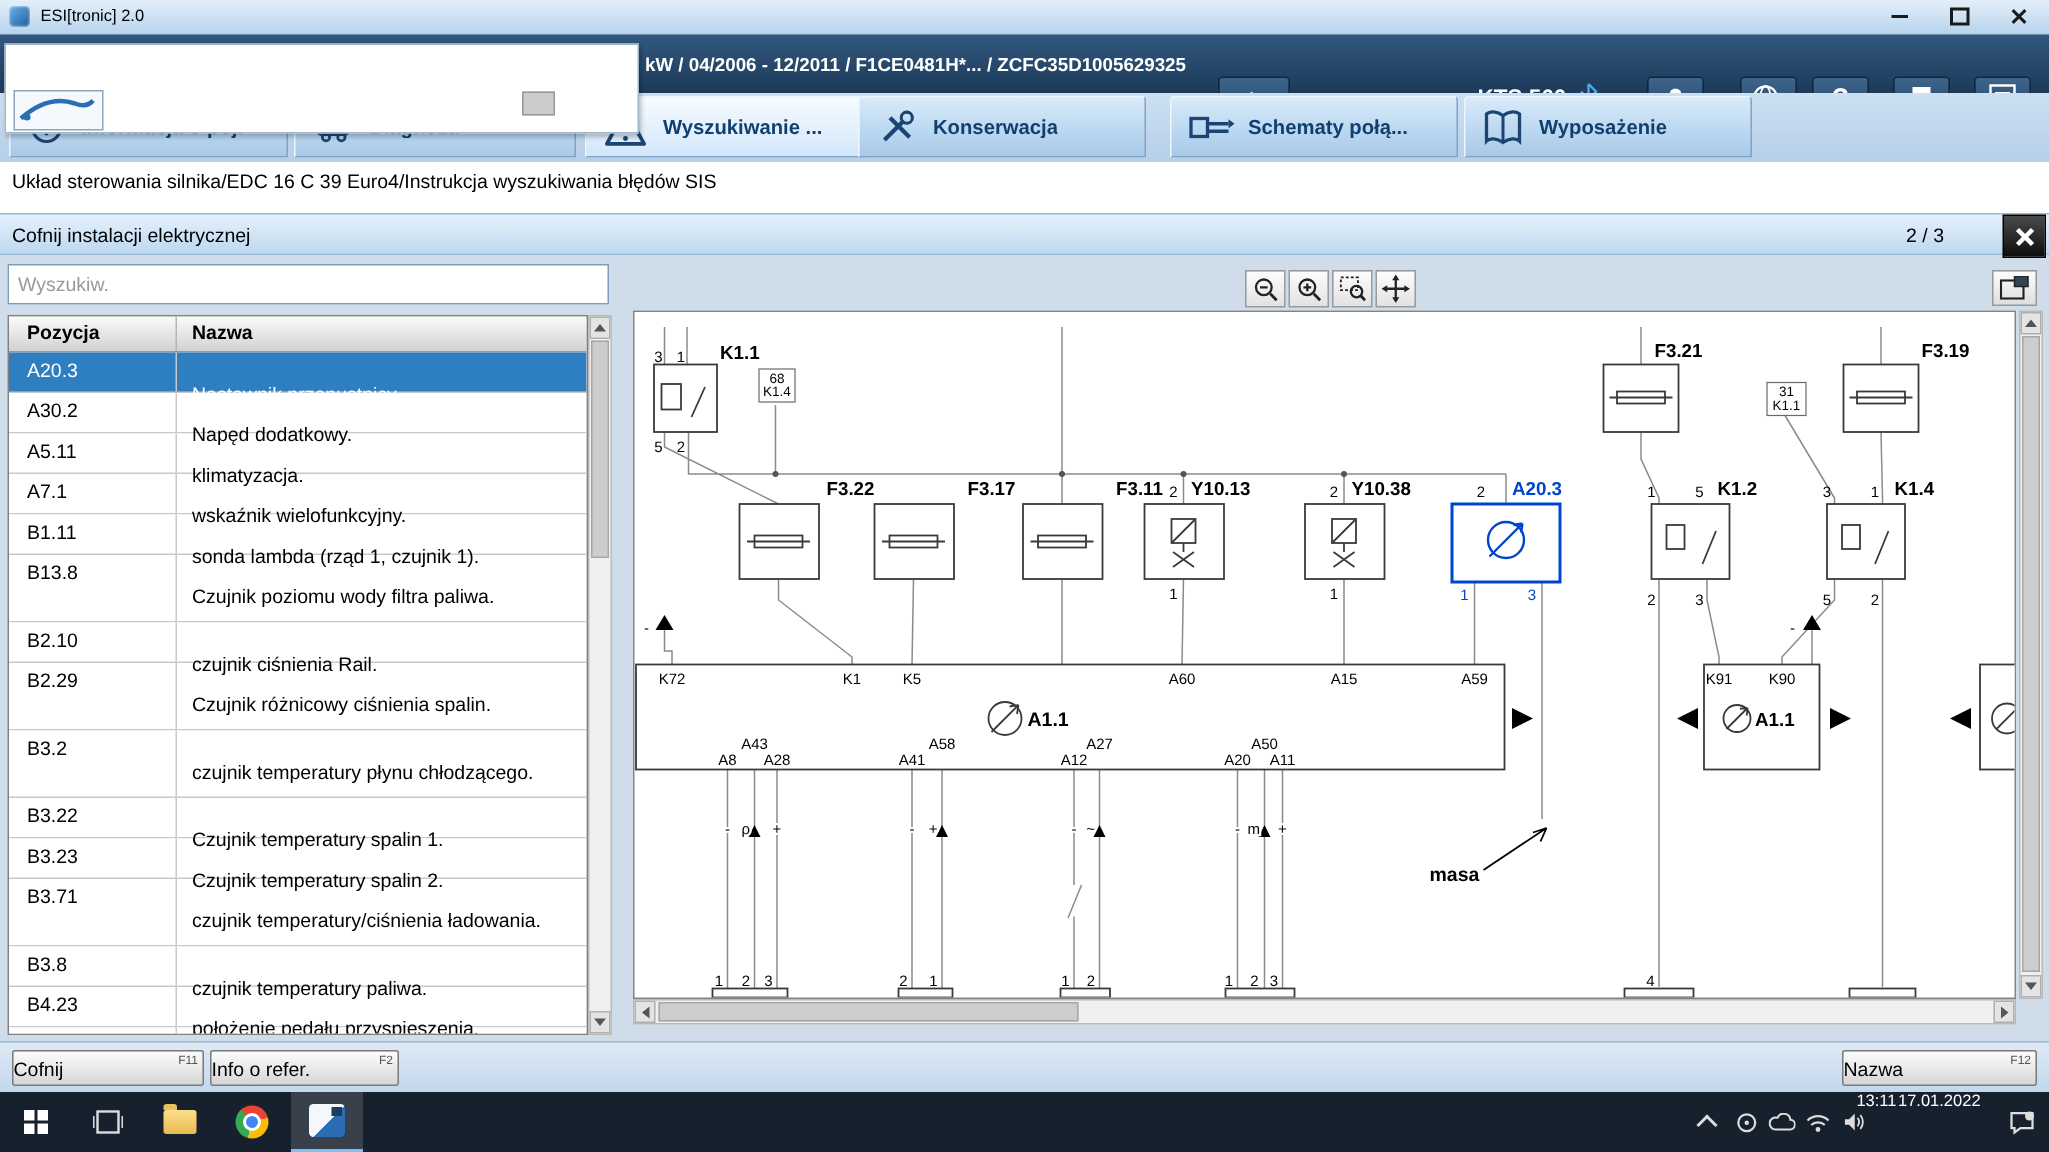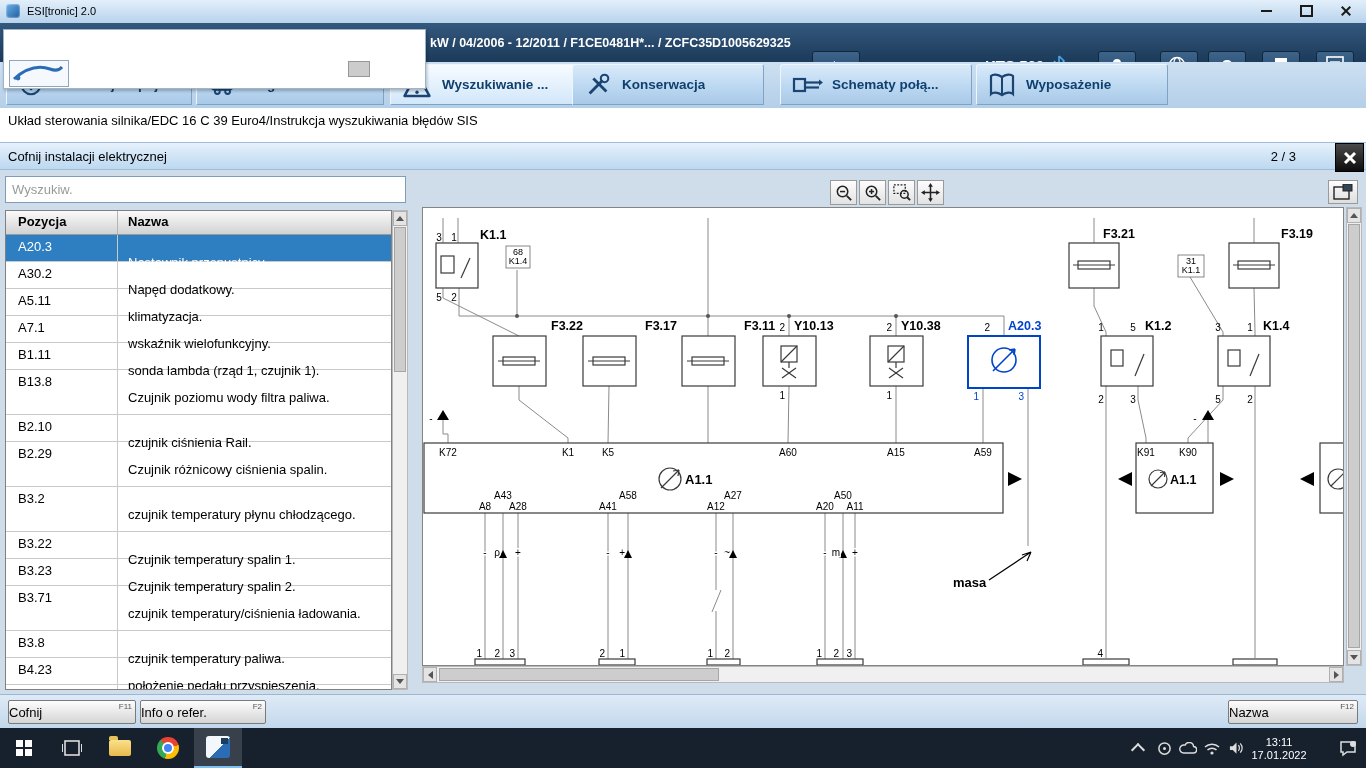--- a/index.html
+++ b/index.html
@@ -74,21 +74,21 @@
   .tbtn{position:absolute;top:0;height:40px;display:flex;align-items:center;justify-content:center}
   .winlogo{display:grid;grid-template-columns:7px 7px;grid-template-rows:7px 7px;gap:2px}
   .winlogo span{background:#fff}
   .folder{width:22px;height:16px;background:linear-gradient(#fbe08a,#e8b94e);border-radius:2px;position:relative}
   .folder:before{content:"";position:absolute;top:-4px;left:0;width:9px;height:4px;background:#e8c35a;border-radius:2px 2px 0 0}
   .chrome{width:22px;height:22px;border-radius:50%;background:conic-gradient(from -45deg,#ea4335 0 120deg,#fbbc05 120deg 240deg,#34a853 240deg 360deg);position:relative}
   .chrome:after{content:"";position:absolute;inset:5px;border-radius:50%;background:#4285f4;border:2px solid #fff;box-sizing:border-box}
   .esiapp{background:rgba(255,255,255,.14);border-bottom:2px solid #7cc1f0;box-sizing:border-box}
   .esi-ico{width:24px;height:22px;background:linear-gradient(135deg,#f4f8fc 55%,#2a6db5 55%);border-radius:3px;position:relative}
   .esi-ico:before{content:"";position:absolute;right:2px;top:2px;width:7px;height:6px;background:#1d3d5d}
-  .clock{position:absolute;left:1238px;top:0;width:86px;height:40px;color:#fff;font-size:11px;display:flex;flex-direction:column;align-items:center;justify-content:center;gap:1px;padding-right:4px;box-sizing:border-box}
+  .clock{position:absolute;left:1238px;top:0;width:86px;height:40px;color:#fff;font-size:11px;display:flex;flex-direction:row;align-items:flex-start;justify-content:center;gap:1px;padding-right:4px;box-sizing:border-box}
   .chev{width:8px;height:8px;border-left:2px solid #ddd;border-top:2px solid #ddd;transform:rotate(45deg);margin-top:3px}
 </style>
 </head>
 <body>
 
 <div class="screen">
 
   <div class="titlebar">
     <div class="app-ico"></div>
     <div class="title-text">ESI[tronic] 2.0</div>

